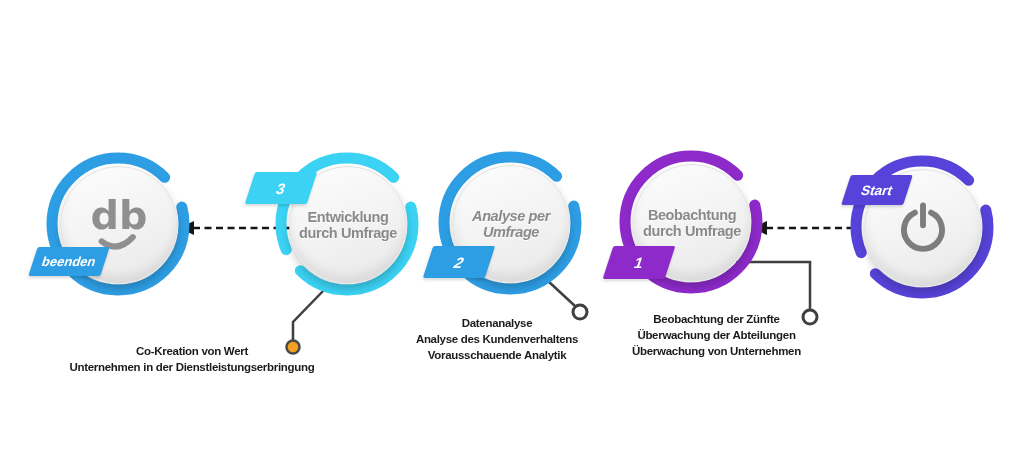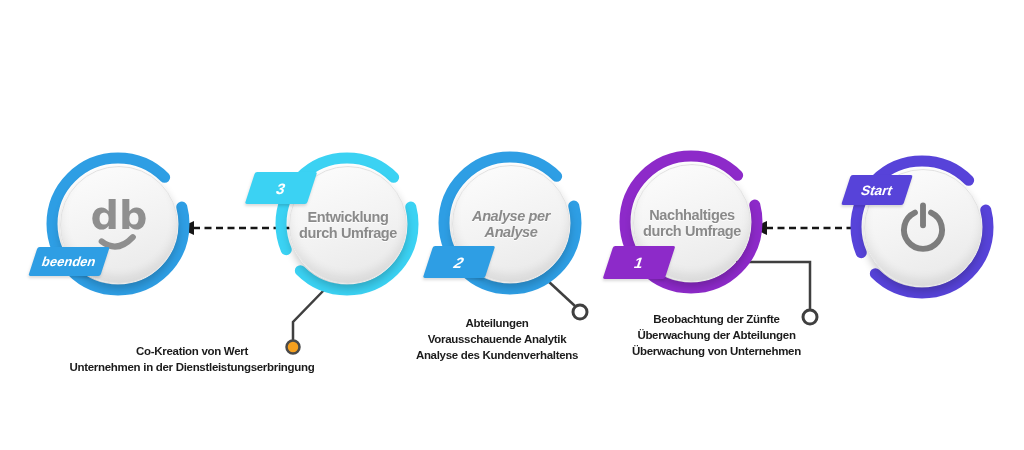--- a/index.html
+++ b/index.html
@@ -92,33 +92,33 @@
     <div class="badge" style="left: -22px; top: 23px; width: 62px; height: 32px; font-size: 15px; background: rgb(59, 210, 243);">3</div>
   </div>
 
   <div class="node" style="left:435px;top:148px;font-style:italic;">
     <svg class="ring" viewBox="0 0 150 150">
       <circle cx="75" cy="75" r="66" fill="none" stroke-width="11" stroke-linecap="round" pathLength="360" stroke-dasharray="150 22 158 30" stroke-dashoffset="15" stroke="#2E9EE4"></circle>
     </svg>
     <div class="inner">
       <div class="node-title">
         <span>Analyse per</span>
-        <span>Analyse</span>
+        <span>Umfrage</span>
       </div>
     </div>
     <div class="badge" style="left: -7px; top: 98px; width: 62px; height: 32px; font-size: 15px; background: rgb(46, 158, 228);">2</div>
   </div>
 
   <div class="node" style="left:616px;top:147px;">
     <svg class="ring" viewBox="0 0 150 150">
       <circle cx="75" cy="75" r="66" fill="none" stroke-width="11" stroke-linecap="round" pathLength="360" stroke-dasharray="150 22 158 30" stroke-dashoffset="15" stroke="#8D2AC9"></circle>
     </svg>
     <div class="inner">
       <div class="node-title">
-        <span>Nachhaltiges</span>
+        <span>Beobachtung</span>
         <span>durch Umfrage</span>
       </div>
     </div>
     <div class="badge" style="left: -8px; top: 99px; width: 62px; height: 33px; font-size: 15px; background: rgb(141, 42, 201);">1</div>
   </div>
 
   <div class="node" style="left:847px;top:152px;">
     <svg class="ring" viewBox="0 0 150 150">
       <circle cx="75" cy="75" r="66" fill="none" stroke-width="11" stroke-linecap="round" pathLength="360" stroke-dasharray="150 22 158 30" stroke-dashoffset="15" stroke="#5743D9"></circle>
     </svg>
@@ -130,23 +130,23 @@
     </div>
     <div class="badge" style="left: -1px; top: 23px; width: 62px; height: 30px; font-size: 13.5px; background: rgb(87, 67, 217);">Start</div>
   </div>
 
   <div class="annotation" style="left:0px;top:343px;width:384px;">
     <span>Co-Kreation von Wert</span>
     <span>Unternehmen in der Dienstleistungserbringung</span>
   </div>
 
   <div class="annotation" style="left:367px;top:315px;width:260px;">
-    <span>Abteilungen</span>
+    <span>Datenanalyse</span>
+    <span>Analyse des Kundenverhaltens</span>
     <span>Vorausschauende Analytik</span>
-    <span>Analyse des Kundenverhaltens</span>
   </div>
 
   <div class="annotation" style="left:570px;top:311px;width:293px;">
     <span>Beobachtung der Zünfte</span>
     <span>Überwachung der Abteilungen</span>
     <span>Überwachung von Unternehmen</span>
   </div>
 
 </div>
 

